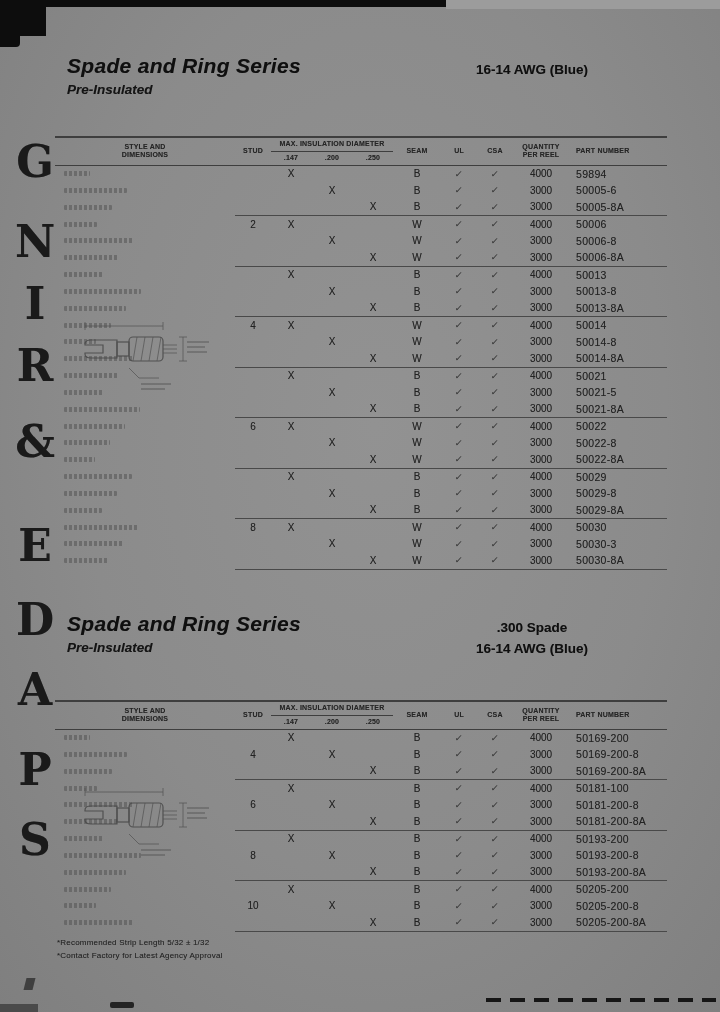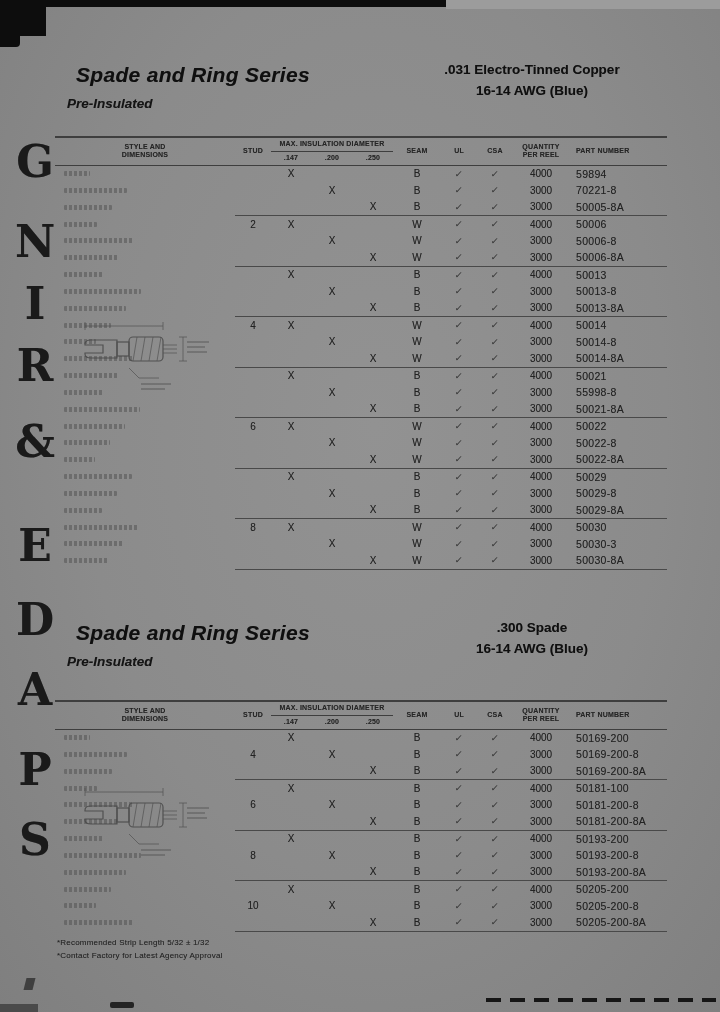--- a/index.html
+++ b/index.html
@@ -31,21 +31,21 @@
   .side-letter:nth-of-type(6){top:524px}
   .side-letter:nth-of-type(7){top:598px}
   .side-letter:nth-of-type(8){top:668px}
   .side-letter:nth-of-type(9){top:748px}
   .side-letter:nth-of-type(10){top:818px}
 
   
   .sheet-section{position:absolute;left:55px;width:612px}
   #section-0{top:54px;height:525px}
   #section-1{top:612px;height:335px}
-  .sec-title{margin:9px;font-size:21px;font-style:italic;font-weight:700;color:#0f0f0f;letter-spacing:.3px;padding-left:12px}
+  .sec-title{margin:0;font-size:21px;font-style:italic;font-weight:700;color:#0f0f0f;letter-spacing:.3px;padding-left:12px}
   .sec-sub{font-size:13.5px;font-style:italic;font-weight:700;color:#141414;padding-left:12px;margin-top:4px}
   .sec-specs{position:absolute;top:6px;right:10px;width:250px;text-align:center;
        font-weight:700;font-size:13.5px;line-height:1.55;color:#0f0f0f}
 
   
   .dtable{position:absolute;left:0;width:612px;border-collapse:collapse;table-layout:fixed;border-top:2px solid #3e3e3e}
   #section-0 .dtable{top:82px}
   #section-1 .dtable{top:88px}
   thead{border-bottom:1.2px solid #3e3e3e}
   thead th{font-size:7px;font-weight:700;color:#262626;text-align:center;vertical-align:middle;
@@ -97,21 +97,20 @@
     <span class="side-letter">D</span>
     <span class="side-letter">A</span>
     <span class="side-letter">P</span>
     <span class="side-letter">S</span>
   </div>
 
   <section class="sheet-section" id="section-0">
     <h1 class="sec-title">Spade and Ring Series</h1>
     <div class="sec-sub">Pre-Insulated</div>
     <div class="sec-specs">
-      <div>.031 Electro-Tinned Copper</div>
       <div>16-14 AWG (Blue)</div>
     </div>
 
     <table class="dtable">
       <colgroup>
         <col style="width:180px">
           <col style="width:36px">
           <col style="width:40px">
           <col style="width:42px">
           <col style="width:40px">
@@ -158,21 +157,21 @@
               <div class="noise" style="width: 63px;"></div>
             </td>
             <td class="c-stud"></td>
             <td class="c-d"></td>
             <td class="c-d">X</td>
             <td class="c-d"></td>
             <td class="c-seam">B</td>
             <td class="c-chk"><span>✓</span></td>
             <td class="c-chk"><span>✓</span></td>
             <td class="c-qty">3000</td>
-            <td class="c-part">70221-8</td>
+            <td class="c-part">50005-6</td>
           </tr>
           <tr class="gend">
             <td class="c-style">
               <div class="noise" style="width: 48px;"></div>
             </td>
             <td class="c-stud"></td>
             <td class="c-d"></td>
             <td class="c-d"></td>
             <td class="c-d">X</td>
             <td class="c-seam">B</td>
@@ -326,21 +325,21 @@
               <div class="noise" style="width: 39px;"></div>
             </td>
             <td class="c-stud"></td>
             <td class="c-d"></td>
             <td class="c-d">X</td>
             <td class="c-d"></td>
             <td class="c-seam">B</td>
             <td class="c-chk"><span>✓</span></td>
             <td class="c-chk"><span>✓</span></td>
             <td class="c-qty">3000</td>
-            <td class="c-part">55998-8</td>
+            <td class="c-part">50021-5</td>
           </tr>
           <tr class="gend">
             <td class="c-style">
               <div class="noise" style="width: 76px;"></div>
             </td>
             <td class="c-stud"></td>
             <td class="c-d"></td>
             <td class="c-d"></td>
             <td class="c-d">X</td>
             <td class="c-seam">B</td>

